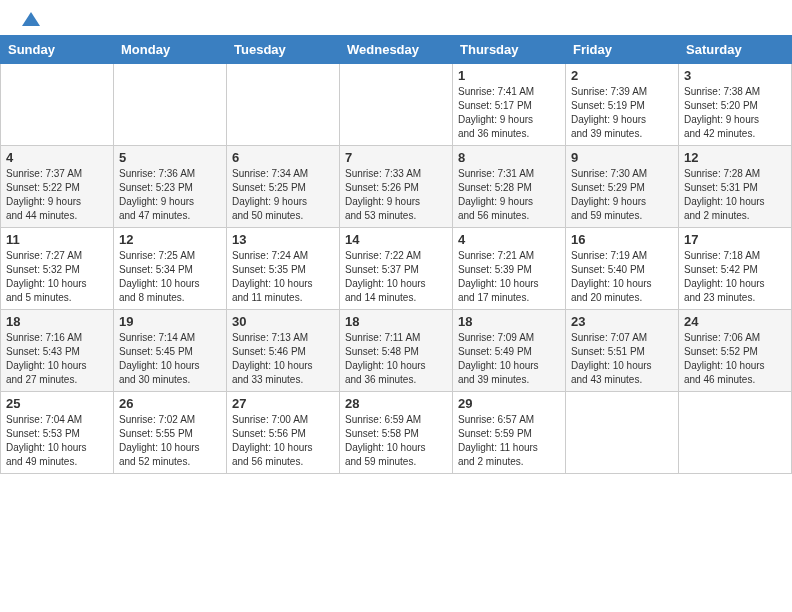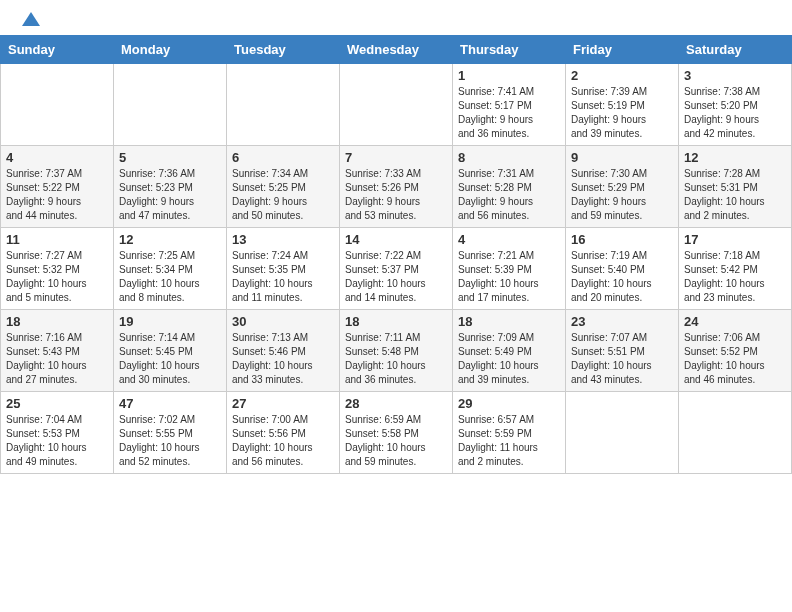--- a/index.html
+++ b/index.html
@@ -228,21 +228,21 @@
           <span class="day-number">24</span>
           <div class="day-info">Sunrise: 7:06 AM<br>Sunset: 5:52 PM<br>Daylight: 10 hours<br>and 46 minutes.</div>
         </td>
       </tr>
       <tr class="row-white">
         <td>
           <span class="day-number">25</span>
           <div class="day-info">Sunrise: 7:04 AM<br>Sunset: 5:53 PM<br>Daylight: 10 hours<br>and 49 minutes.</div>
         </td>
         <td>
-          <span class="day-number">47</span>
+          <span class="day-number">26</span>
           <div class="day-info">Sunrise: 7:02 AM<br>Sunset: 5:55 PM<br>Daylight: 10 hours<br>and 52 minutes.</div>
         </td>
         <td>
           <span class="day-number">27</span>
           <div class="day-info">Sunrise: 7:00 AM<br>Sunset: 5:56 PM<br>Daylight: 10 hours<br>and 56 minutes.</div>
         </td>
         <td>
           <span class="day-number">28</span>
           <div class="day-info">Sunrise: 6:59 AM<br>Sunset: 5:58 PM<br>Daylight: 10 hours<br>and 59 minutes.</div>
         </td>

